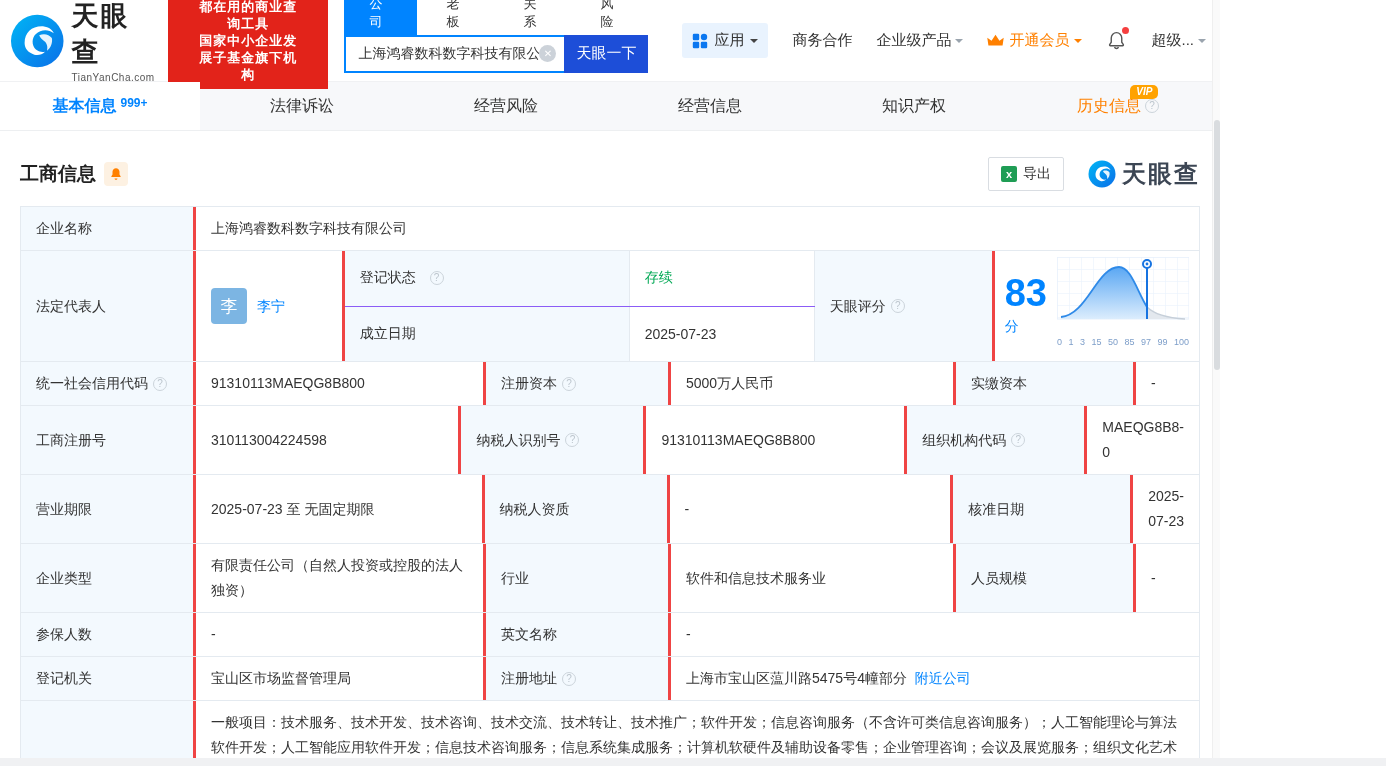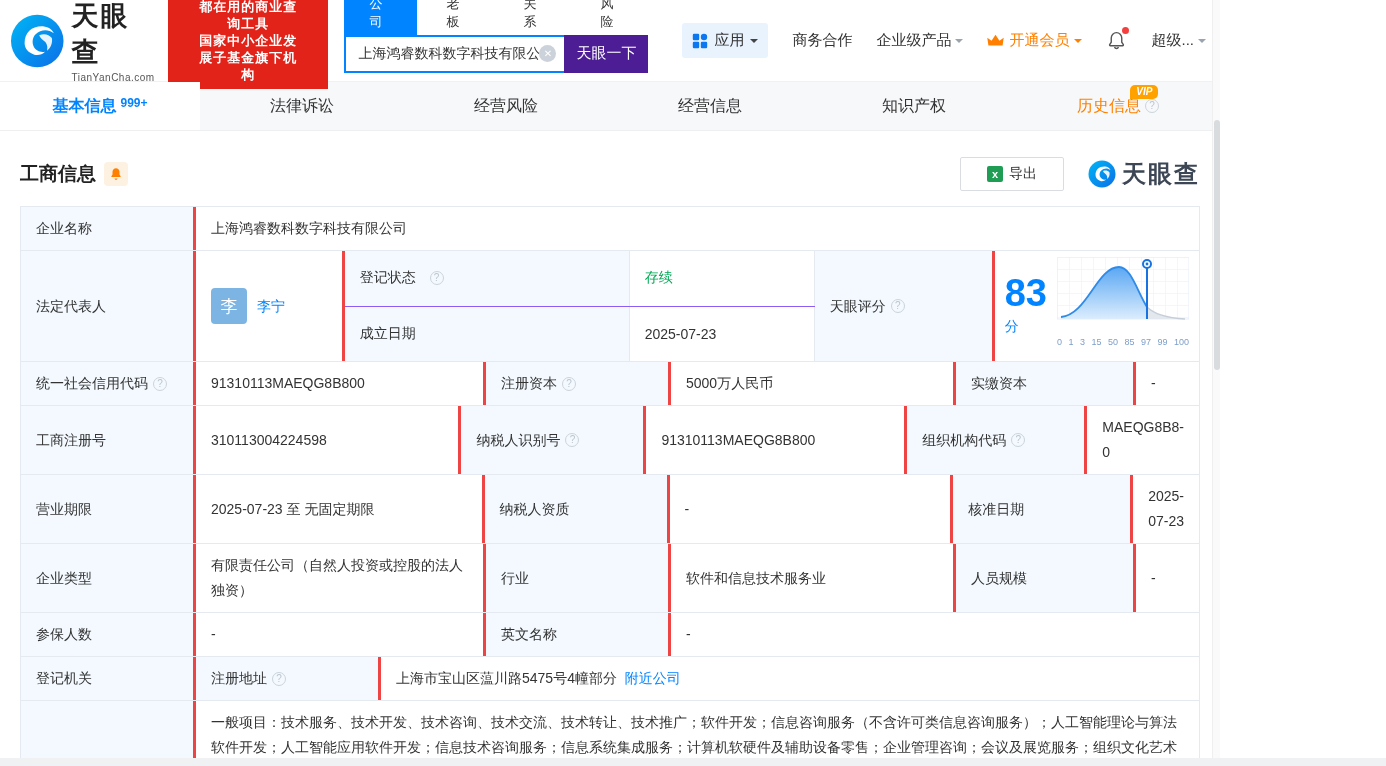--- a/index.html
+++ b/index.html
@@ -19,21 +19,21 @@
   .stabs { display:flex; align-items:flex-end; gap:4px; height:26px; }
   .stab { font-size:13px; color:#333; padding:4px 25px; cursor:pointer; }
   .stab.active { background:#0084ff; color:#fff; border-radius:2px 2px 0 0; }
   .srow { display:flex; height:38px; }
   .sinput { flex:1; display:flex; align-items:center; border:2px solid #0084ff; border-right:none; background:#fff; padding:0 8px 0 12px; }
   .sinput input { flex:1; border:none; outline:none; font-size:14px; color:#333;
     font-family:"Liberation Sans","DejaVu Sans",sans-serif; }
   .clear-ic { width:17px; height:17px; border-radius:50%; background:#ccd2d9; color:#fff; font-size:10px;
     display:flex; align-items:center; justify-content:center; cursor:pointer; flex-shrink:0; }
   .clear-ic::before { content:"✕"; }
-  .sbtn { width:84px; background:#4c1d95; color:#fff; border:none; font-size:15px; cursor:pointer;
+  .sbtn { width:84px; background:#1d4ed8; color:#fff; border:none; font-size:15px; cursor:pointer;
     font-family:"Liberation Sans","DejaVu Sans",sans-serif; }
   .rightnav { display:flex; align-items:center; margin-left:34px; gap:24px; font-size:15px; white-space:nowrap; }
   .apps-pill { display:flex; align-items:center; gap:6px; background:#e9f3fe; border-radius:3px;
     padding:8px 10px; cursor:pointer; color:#333; }
   .navlink { color:#333; cursor:pointer; display:flex; align-items:center; gap:4px; }
   .vip-link { color:#ff8000; cursor:pointer; display:flex; align-items:center; gap:5px; }
   .caret { width:0; height:0; border:4px solid transparent; border-top-color:#9aa4ae; margin-top:4px; }
   .caret.dark { border-top-color:#444; }
   .caret.orange { border-top-color:#ff8000; }
   .bellwrap { position:relative; cursor:pointer; display:flex; }
@@ -49,21 +49,21 @@
     font-style:italic; font-weight:bold; padding:1px 6px 2px; border-radius:5px 5px 5px 0; }
 
   
   main { padding:0 20px; }
   .sechead { display:flex; align-items:center; margin:26px 0 15px; }
   .sectitle { font-size:19px; font-weight:bold; color:#222; }
   .bell-chip { width:24px; height:24px; margin-left:8px; background:#fdf1e2; border-radius:4px;
     display:flex; align-items:center; justify-content:center; cursor:pointer; }
   .sechead .spacer { flex:1; }
   .export-btn { display:flex; align-items:center; gap:6px; border:1px solid #d9dde2; background:#fff;
-    border-radius:2px; padding:7px 26px; font-size:14px; color:#333; cursor:pointer;
+    border-radius:2px; padding:7px 12px; font-size:14px; color:#333; cursor:pointer;
     font-family:"Liberation Sans","DejaVu Sans",sans-serif; }
   .xls-ic { width:16px; height:16px; background:#1f9d55; border-radius:2px; color:#fff; font-size:11px;
     font-weight:bold; display:flex; align-items:center; justify-content:center; }
   .xls-ic::before { content:"x"; }
   .wm-logo { display:flex; align-items:center; gap:6px; margin-left:24px; }
   .wm-text { font-size:24px; font-weight:bold; color:#3c4654; letter-spacing:2px; }
 
   
   .tbl { border:1px solid #e4eaf0; }
   .trow { display:flex; border-bottom:1px solid #e4eaf0; min-height:44px; }
@@ -356,20 +356,21 @@
 
       <div class="trow">
         <div class="cell lblc w1">参保人数</div>
         <div class="cell w2">-</div>
         <div class="cell lblc w3">英文名称</div>
         <div class="cell grow last">-</div>
       </div>
 
       <div class="trow">
         <div class="cell lblc w1">登记机关</div>
+        <div class="cell w2">宝山区市场监督管理局</div>
         <div class="cell lblc w3">
           <span>注册地址</span>
             <span class="info-ic"></span>
         </div>
         <div class="cell grow last">
           <span>上海市宝山区蕰川路5475号4幢部分</span>&nbsp;&nbsp;
           <a class="blue-link">附近公司</a>
         </div>
       </div>
 

